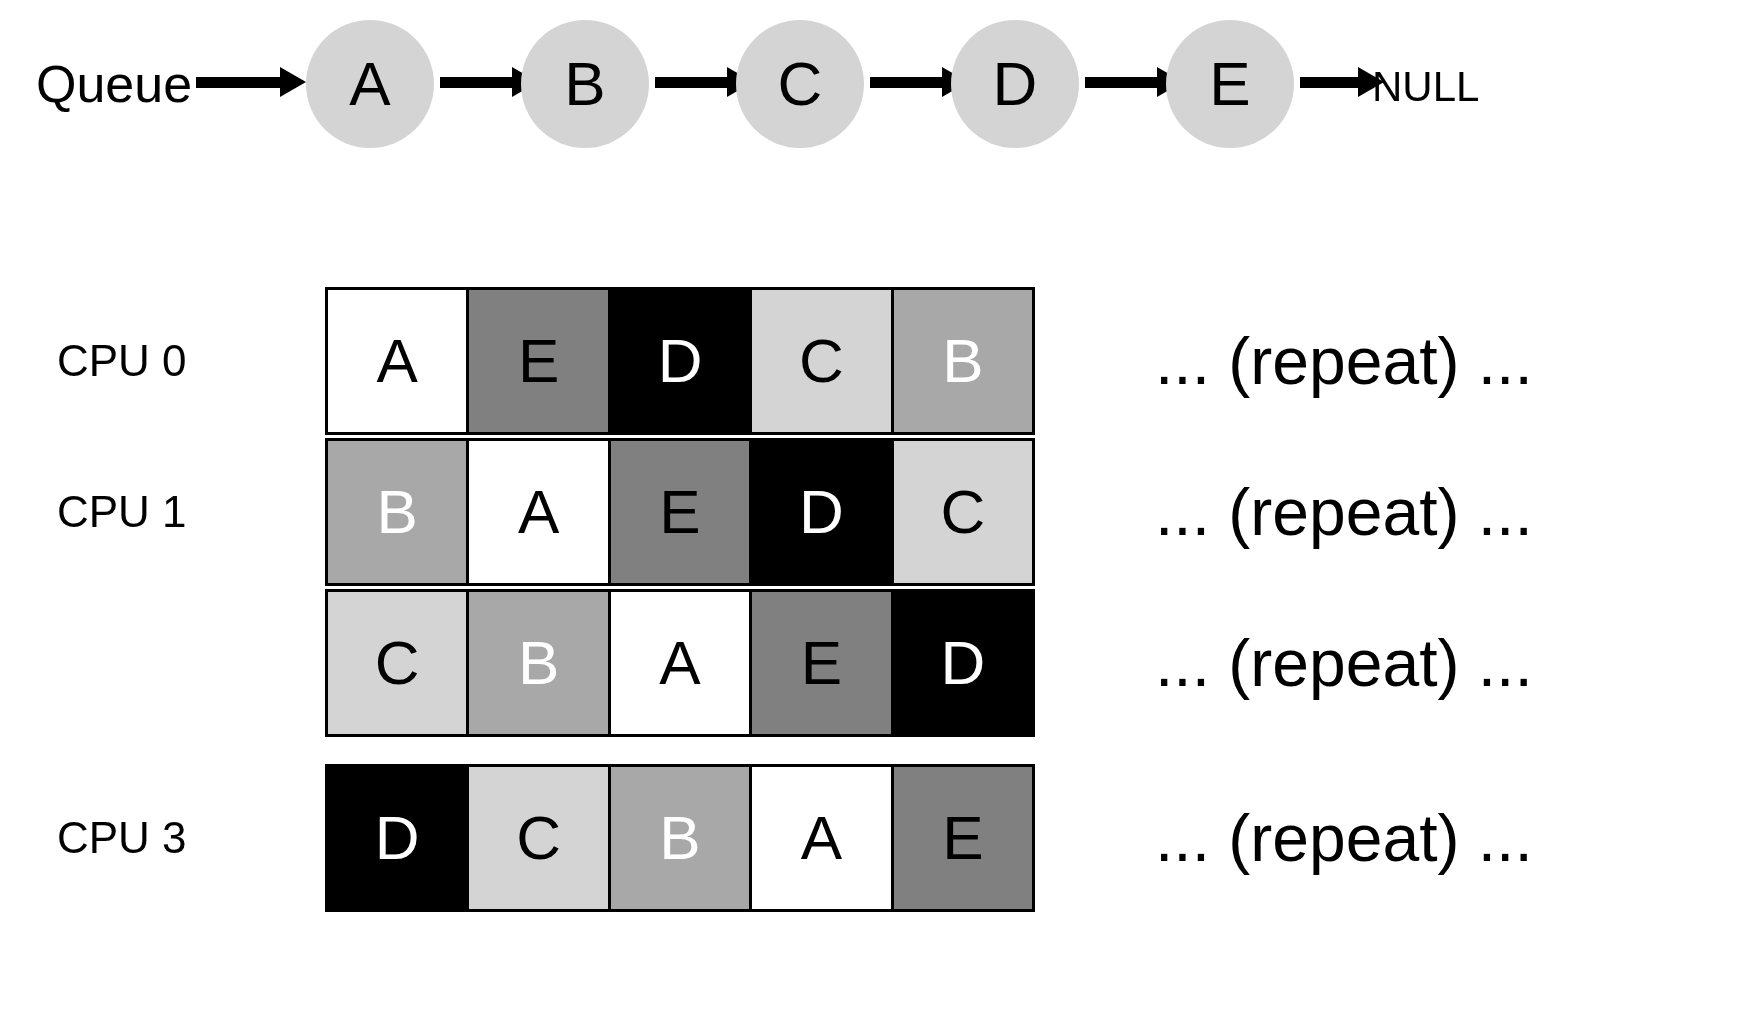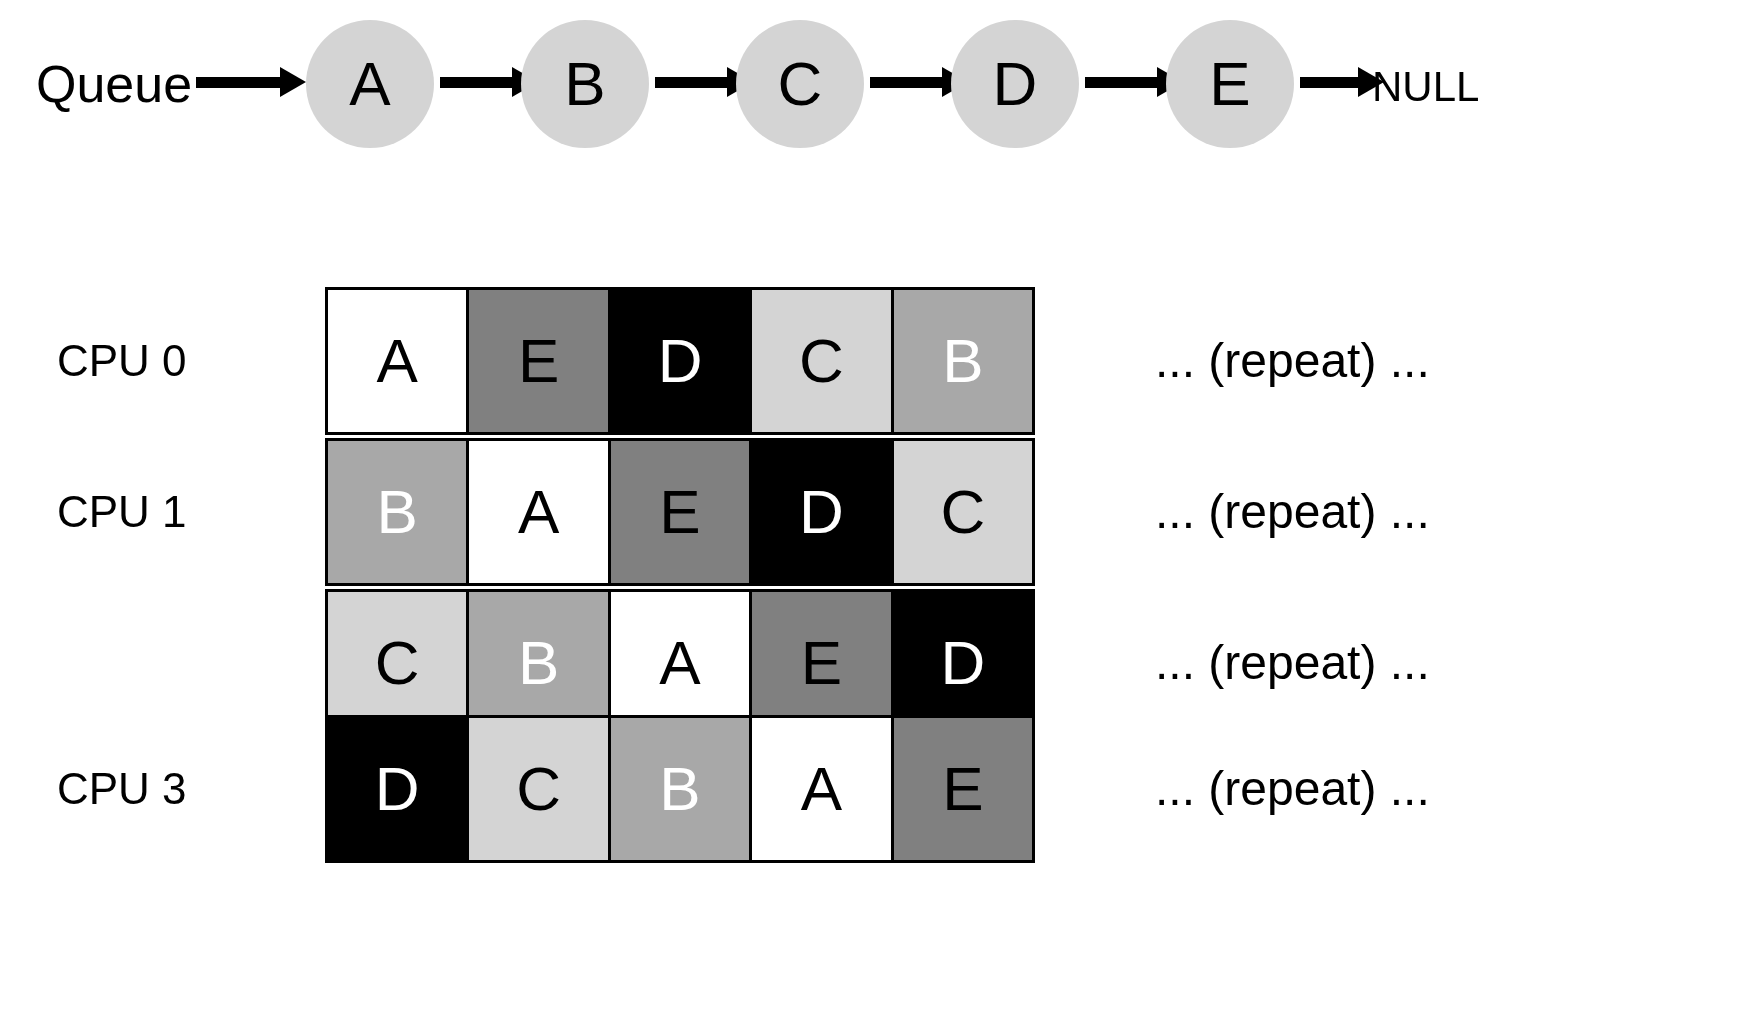--- a/index.html
+++ b/index.html
@@ -118,21 +118,21 @@
     font-size: 62px;
     line-height: 62px;
     border-right: 3px solid #000000;
     box-sizing: border-box;
   }
   .slot:last-child { border-right: none; }
   .repeat-note {
     position: absolute;
     left: 1155px;
     top: 38px;
-    font-size: 48px;
+    font-size: 66px;
     line-height: 72px;
     white-space: nowrap;
   }
 </style>
 </head>
 <body>
 
 <div id="queue-row">
 
   <span class="queue-label">Queue</span>
@@ -250,21 +250,21 @@
       <div class="slot" style="background: rgb(128, 128, 128); color: rgb(0, 0, 0);">
         <span>E</span>
       </div>
       <div class="slot" style="background: rgb(0, 0, 0); color: rgb(255, 255, 255);">
         <span>D</span>
       </div>
     </div>
     <span class="repeat-note">... (repeat) ...</span>
   </div>
 
-  <div class="cpu-row" style="top:715px;">
+  <div class="cpu-row" style="top:764px;">
     <span class="cpu-label">CPU 3</span>
     <div class="timeline">
       <div class="slot" style="background: rgb(0, 0, 0); color: rgb(255, 255, 255);">
         <span>D</span>
       </div>
       <div class="slot" style="background: rgb(212, 212, 212); color: rgb(0, 0, 0);">
         <span>C</span>
       </div>
       <div class="slot" style="background: rgb(168, 168, 168); color: rgb(255, 255, 255);">
         <span>B</span>

